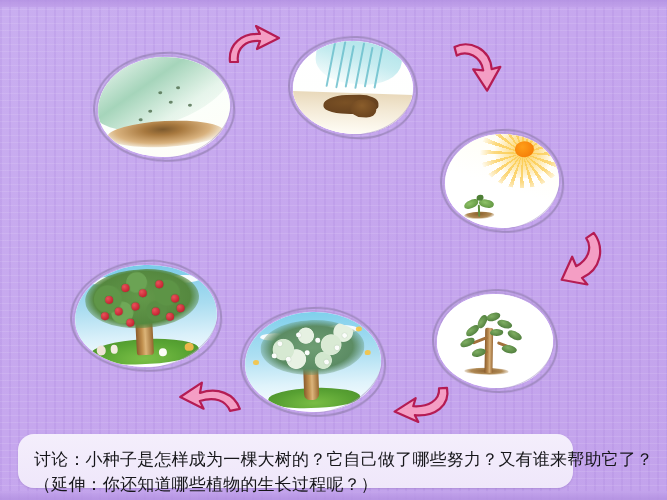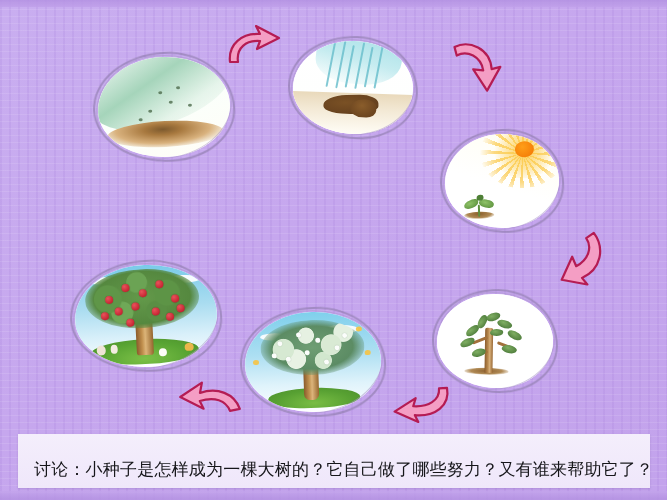--- a/index.html
+++ b/index.html
@@ -191,26 +191,26 @@
   }
   .p6 .apple{position:absolute;width:8px;height:8px;border-radius:50%;background:radial-gradient(circle at 35% 32%,#e8525a 0%,#c32230 75%);box-shadow:0 0 1px rgba(90,20,25,.7);}
   .p6 .critter{position:absolute;border-radius:50% 50% 45% 45%;}
 
   
   .arrow{position:absolute;}
   .arrow svg{display:block;overflow:visible;}
 
   
   .caption{
-    position:absolute;left:18px;top:434px;width:632px;height:54px;
+    position:absolute;left:18px;top:434px;width:555px;height:54px;
     background:linear-gradient(180deg,#f4eefc 0%,#efe7fa 100%);
-    border-radius:0;
+    border-radius:16px;
     box-shadow:0 1px 2px rgba(110,80,160,.25);
     box-sizing:border-box;
-    padding:23px 14px 0 16px;
+    padding:13px 14px 0 16px;
   }
   .caption p{
     margin:0;color:#16161a;line-height:25px;
     font-size:17px;letter-spacing:.2px;
     font-family:"DejaVu Sans","Liberation Sans",sans-serif;
     white-space:nowrap;
   }
 </style>
 </head>
 <body>
@@ -371,15 +371,16 @@
   </div>
 
   <div class="arrow" style="left:172px;top:368px;transform:rotate(-6deg);">
     <svg width="74" height="50" viewBox="0 0 74 50">
       <path d="M66 44 C62 28 46 20 28 24 L31 14 L8 26 L30 40 L27 32 C42 29 53 34 56 45 Z" fill="#f49ec4" stroke="#b51c53" stroke-width="2.2" stroke-linejoin="round"></path>
     </svg>
   </div>
 
   <div class="caption">
     <p>讨论：小种子是怎样成为一棵大树的？它自己做了哪些努力？又有谁来帮助它了？</p>
+    <p>（延伸：你还知道哪些植物的生长过程呢？）</p>
   </div>
 
 </div>
 
 </body></html>

